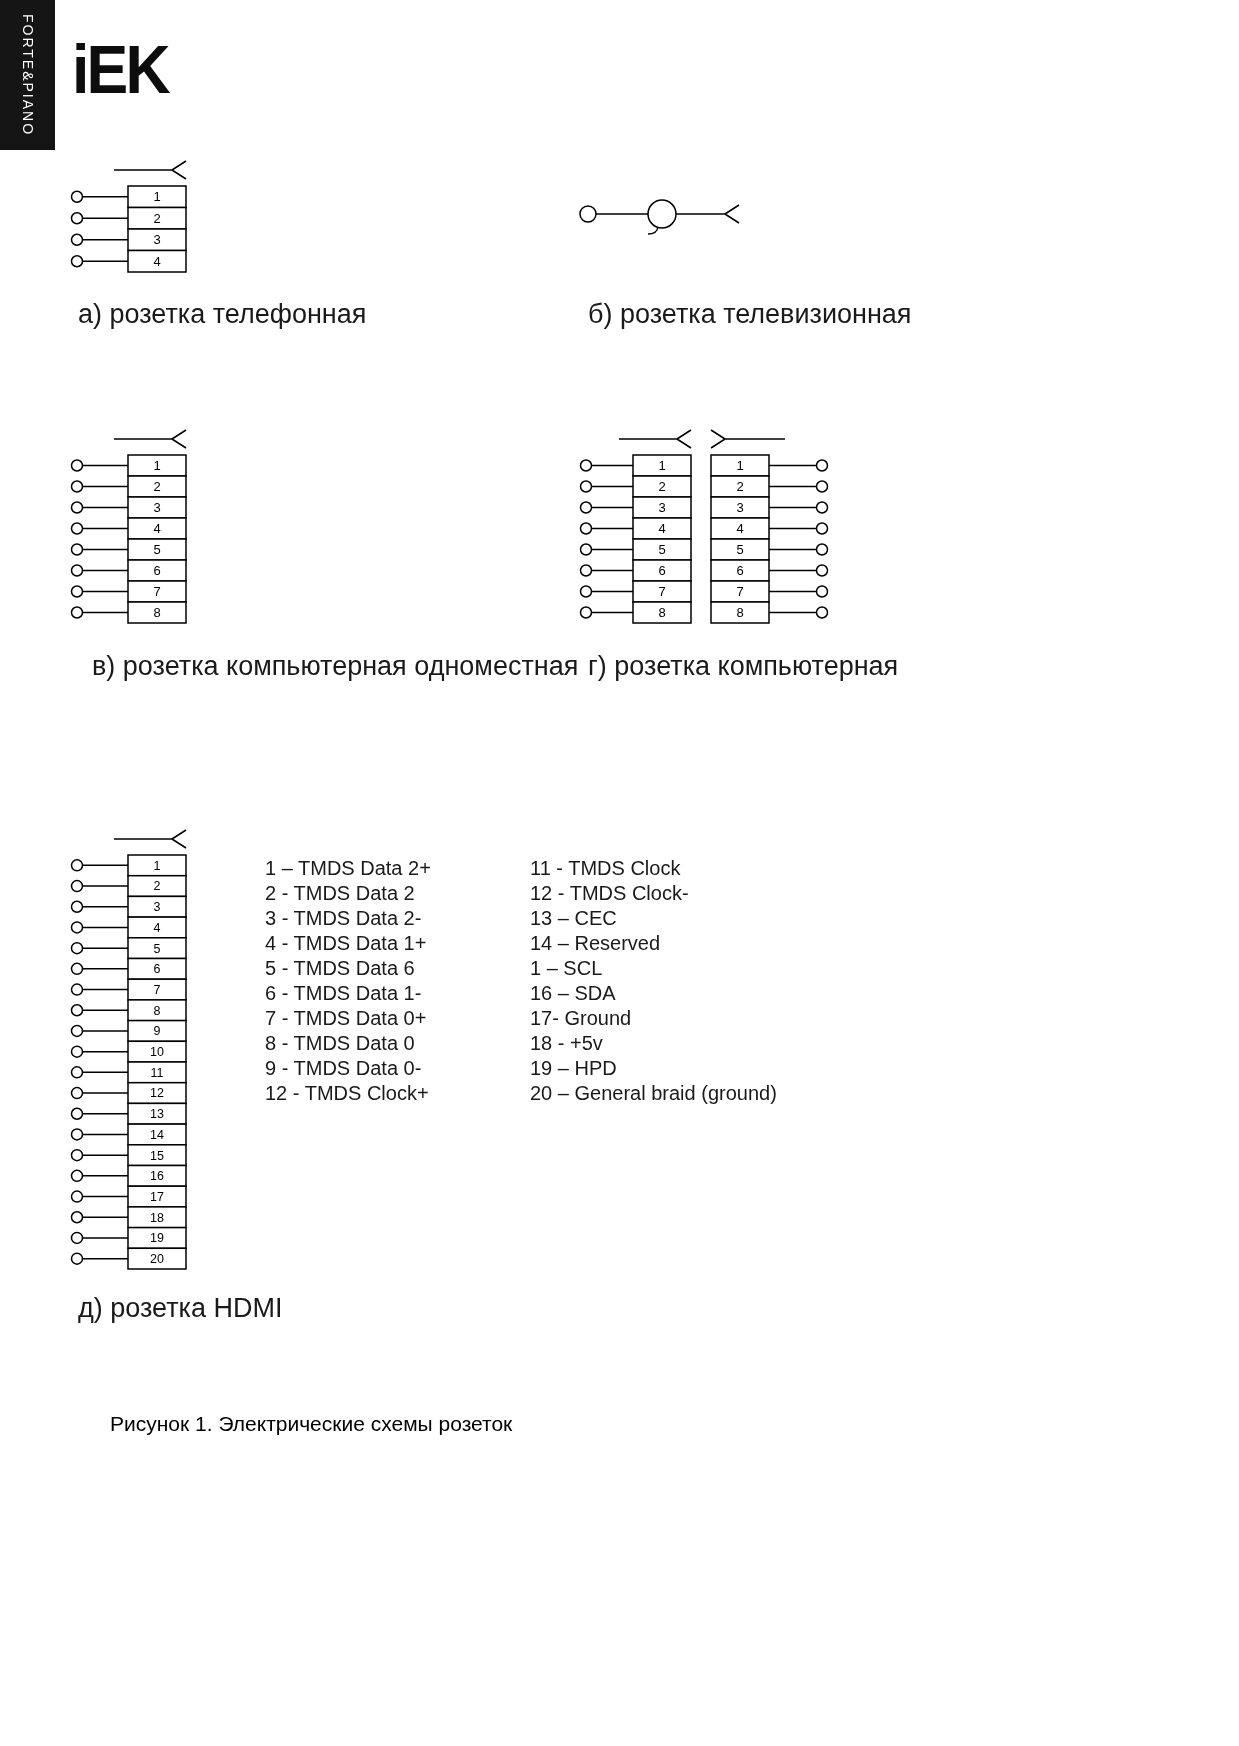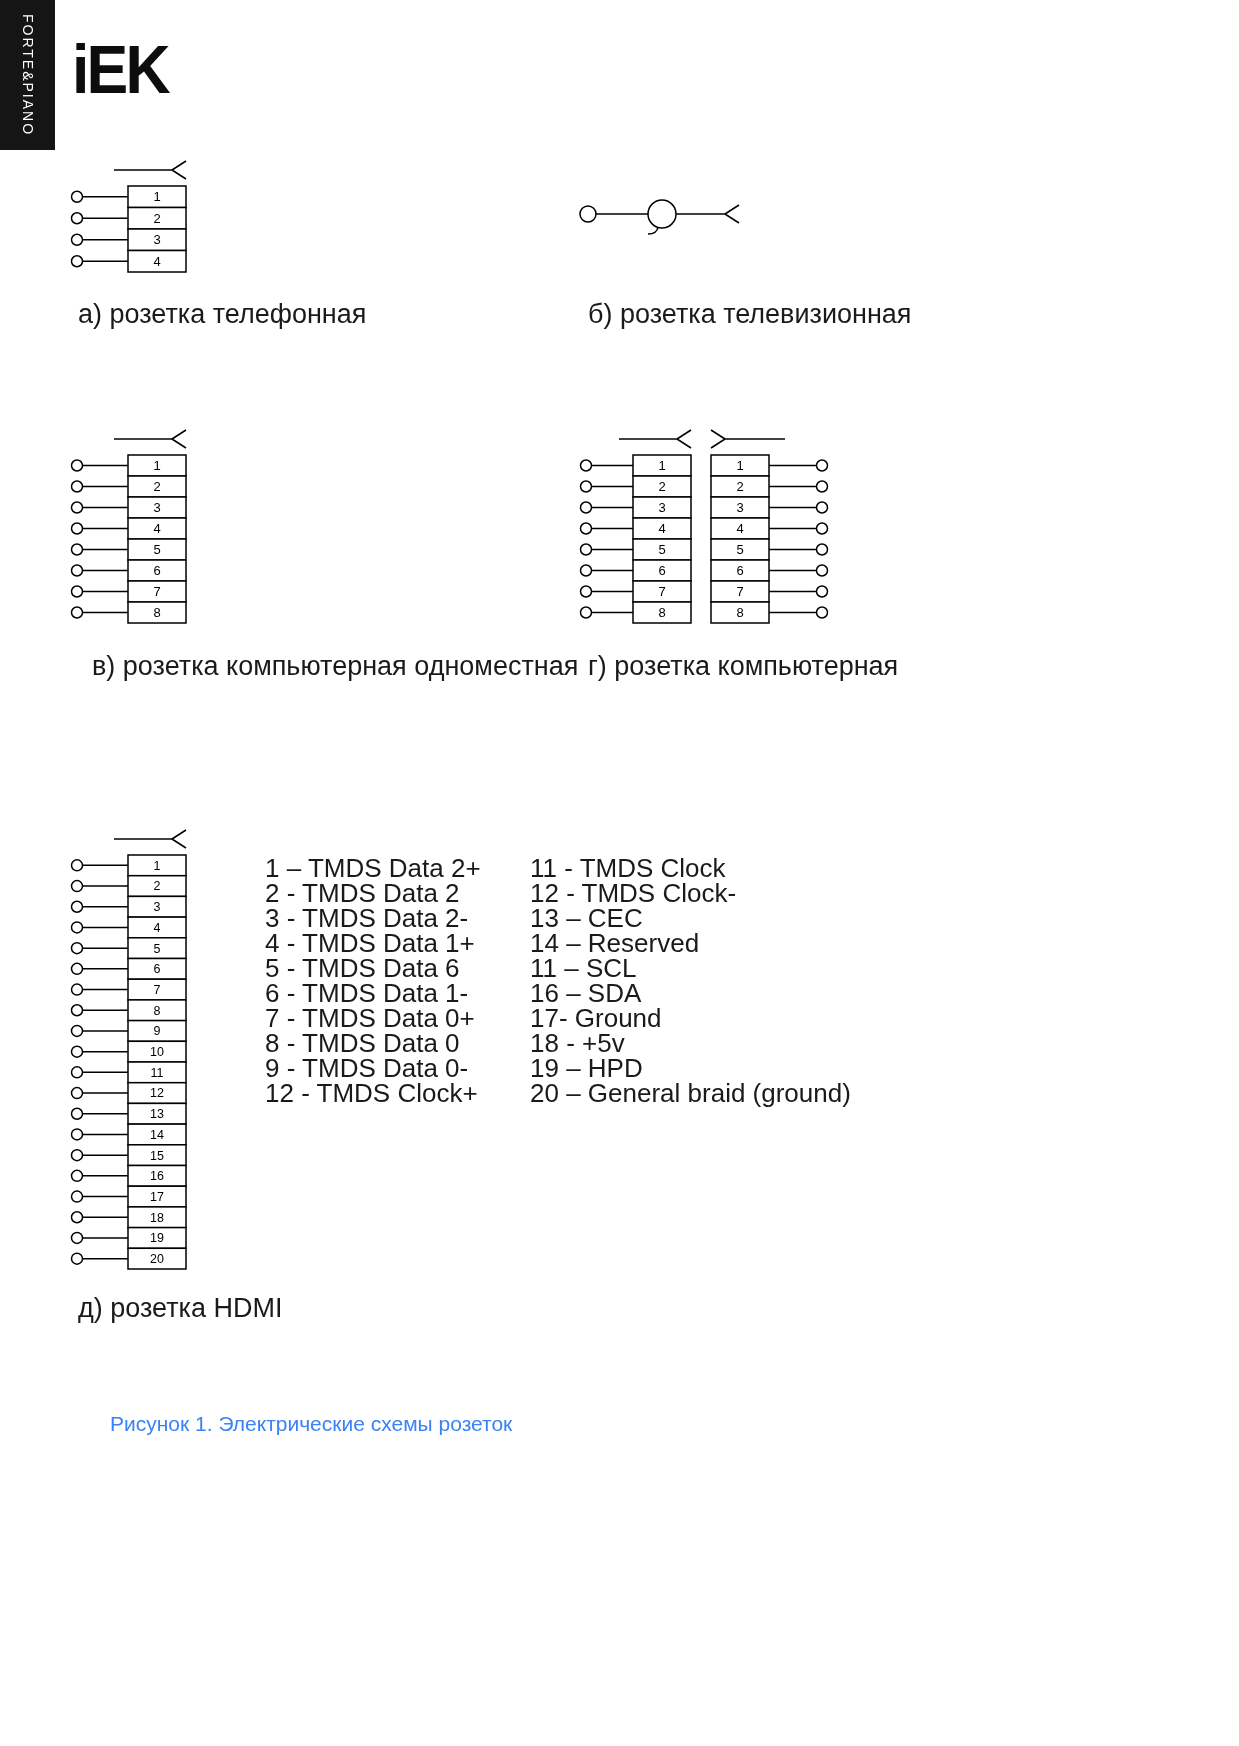--- a/index.html
+++ b/index.html
@@ -29,25 +29,25 @@
     font-size:68px; font-weight:bold; letter-spacing:-3px;
     transform:scaleX(0.92); transform-origin:left top;
     color:#0d0d0d;
   }
   svg.diagram { position:absolute; overflow:visible; }
   svg text { font-family:"Liberation Sans", sans-serif; fill:#000; }
   .caption {
     position:absolute; font-size:27px; color:#1a1a1a; white-space:nowrap;
   }
   .legend {
-    position:absolute; font-size:26px; line-height:25px;
+    position:absolute; font-size:20px; line-height:25px;
     color:#1a1a1a; white-space:nowrap;
   }
   .figure-caption {
-    position:absolute; font-size:21px; color:#3b82f6; white-space:nowrap;
+    position:absolute; font-size:21px; color:#000000; white-space:nowrap;
   }
 </style>
 </head>
 <body>
 
 <div class="page">
 
   <div class="brandbar">
     <span>FORTE&amp;PIANO</span>
   </div>
@@ -289,21 +289,21 @@
       <div>7 - TMDS Data 0+</div>
       <div>8 - TMDS Data 0</div>
       <div>9 - TMDS Data 0-</div>
       <div>12 - TMDS Clock+</div>
     </div>
   <div class="legend" style="left:530px;top:856px">
       <div>11 - TMDS Clock</div>
       <div>12 - TMDS Clock-</div>
       <div>13 – CEC</div>
       <div>14 – Reserved</div>
-      <div>11 – SCL</div>
+      <div>1 – SCL</div>
       <div>16 – SDA</div>
       <div>17- Ground</div>
       <div>18 - +5v</div>
       <div>19 – HPD</div>
       <div>20 – General braid (ground)</div>
     </div>
   <div class="caption" style="left:78px;top:1293px">д) розетка HDMI</div>
 
   <div class="figure-caption" style="left:110px;top:1412px">Рисунок 1. Электрические схемы розеток</div>
 

